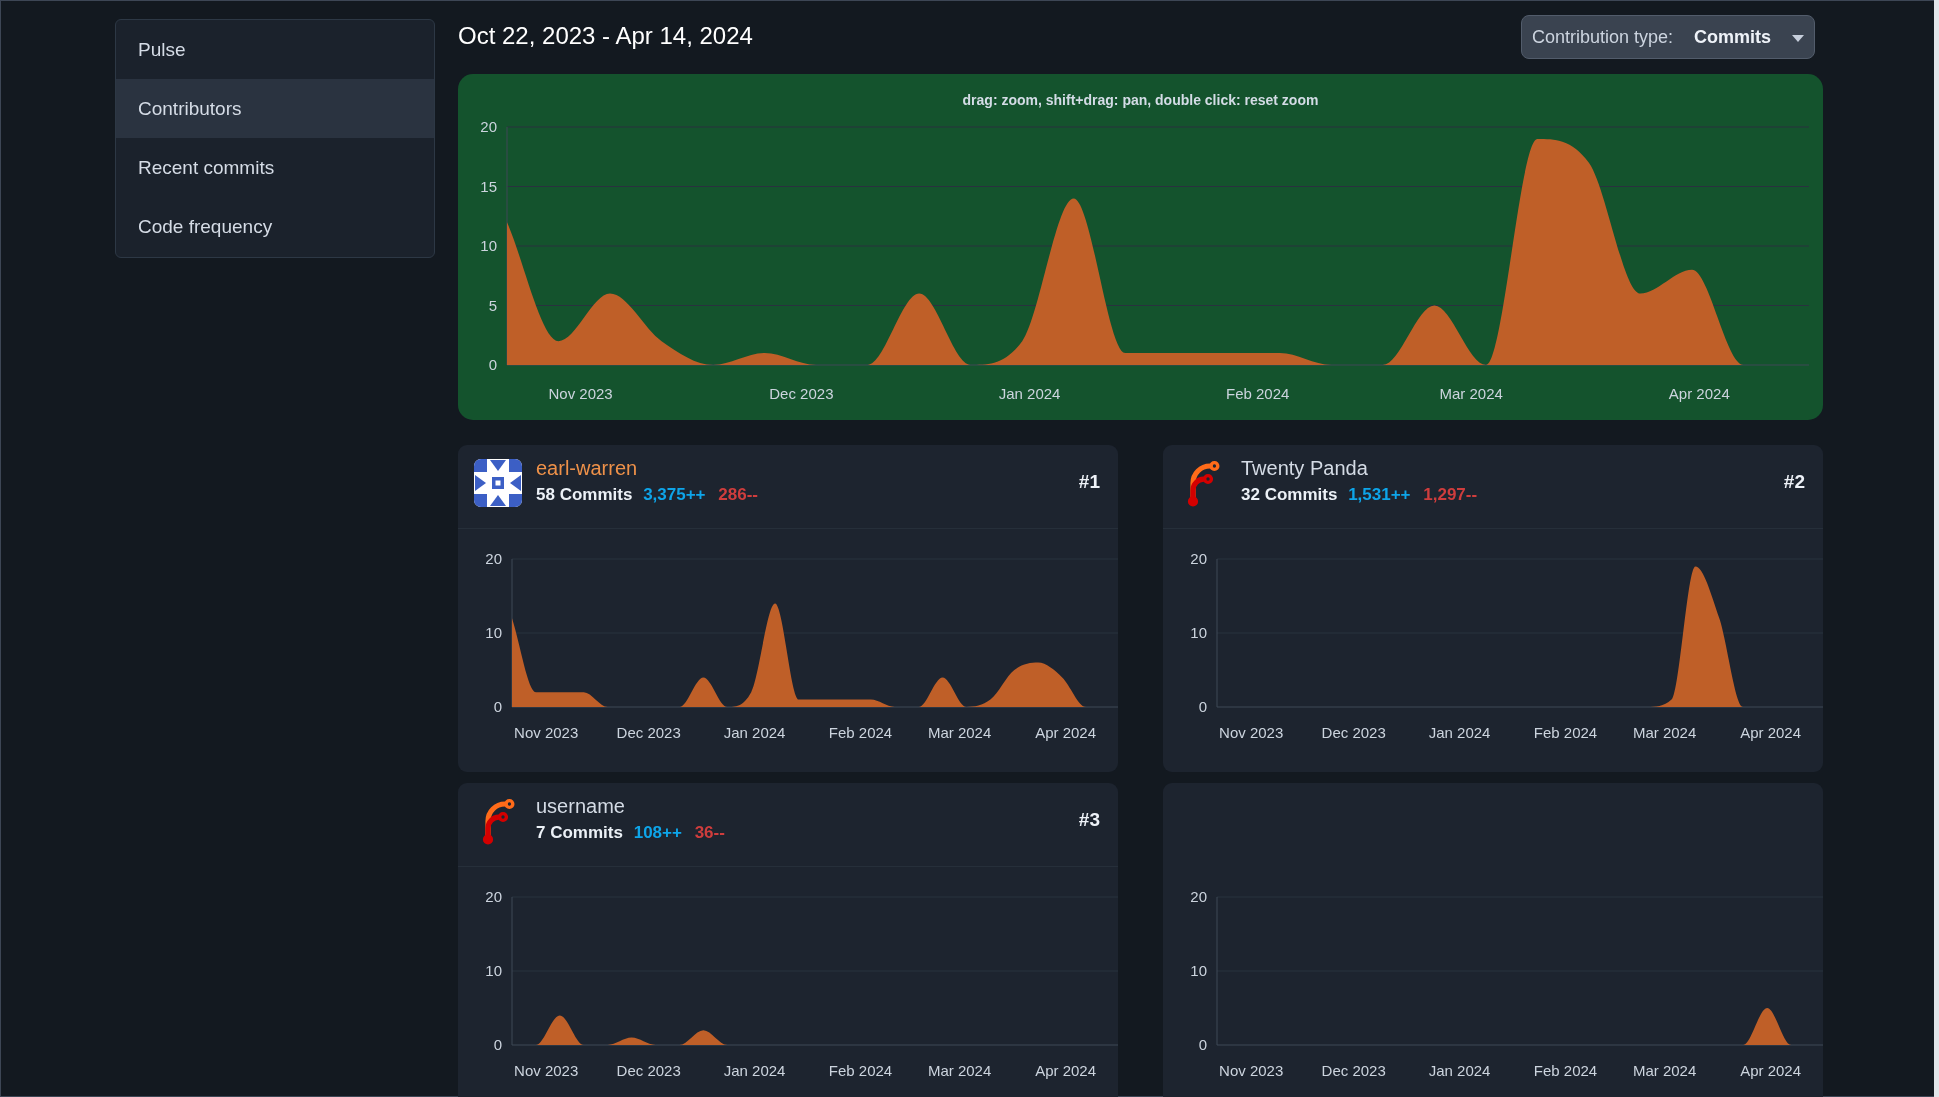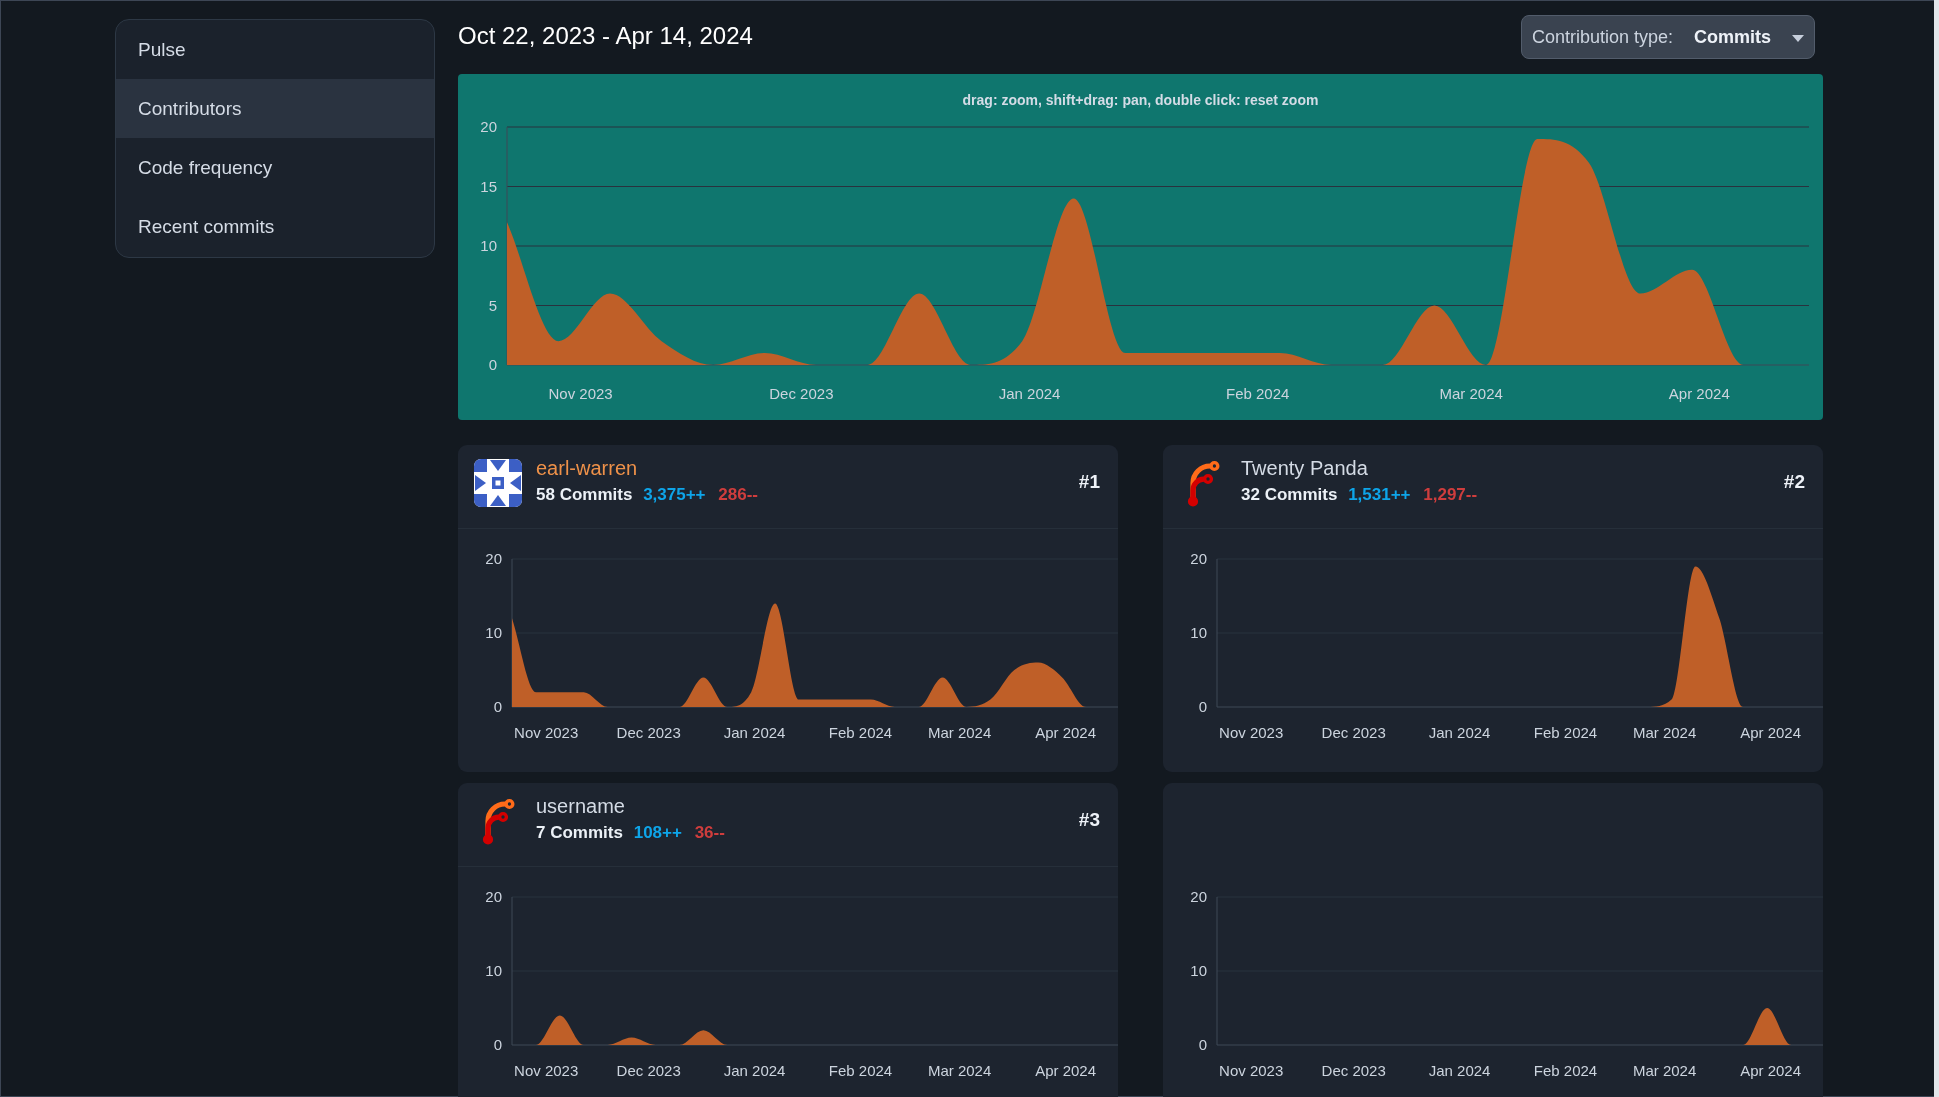--- a/index.html
+++ b/index.html
@@ -10,21 +10,21 @@
     font-family:"Liberation Sans", sans-serif;
     color:#d6dde7;
     box-shadow: inset 0 0 0 1px #3d4655;
   }
   
   .scroll-strip { position:absolute; right:0; top:0; width:5px; height:1097px; background:#e2e6ea; }
 
   
   .side-menu {
     position:absolute; left:115px; top:19px; width:320px; height:239px;
-    background:#1b222c; border:1px solid #2d3845; border-radius:14px; overflow:hidden;
+    background:#1b222c; border:1px solid #2d3845; border-radius:6px; overflow:hidden;
   }
   .side-item {
     height:59px; line-height:59px; padding-left:22px; font-size:19px; color:#d5dce6;
     cursor:pointer;
   }
   .side-item.active { background:#2a3340; }
 
   
   .page-title {
     position:absolute; left:458px; top:22px; font-size:24px; font-weight:400; color:#ffffff;
@@ -37,21 +37,21 @@
   }
   .type-dropdown b { color:#eef2f8; font-weight:700; }
   .caret {
     width:0; height:0; border-left:6px solid transparent; border-right:6px solid transparent;
     border-top:7px solid #c6cedb; margin-top:3px;
   }
 
   
   .main-panel {
     position:absolute; left:458px; top:74px; width:1365px; height:346px;
-    background:#0f766e; border-radius:4px;
+    background:#14532d; border-radius:15px;
   }
   .chart-hint {
     position:absolute; left:0; right:0; top:18px; text-align:center;
     font-size:14px; font-weight:700; color:#d4dce6;
   }
 
   
   .card {
     position:absolute; width:660px; height:327px;
     background:#1d242f; border-radius:9px;
@@ -73,22 +73,22 @@
   svg text { font-family:"Liberation Sans", sans-serif; fill:#ccd4de; font-size:15px; }
 </style>
 </head>
 <body>
 
 <div class="scroll-strip"></div>
 
 <nav class="side-menu">
   <div class="side-item">Pulse</div>
   <div class="side-item active">Contributors</div>
+  <div class="side-item">Recent commits</div>
   <div class="side-item">Code frequency</div>
-  <div class="side-item">Recent commits</div>
 </nav>
 
 <h1 class="page-title">Oct 22, 2023 - Apr 14, 2024</h1>
 
 <div class="type-dropdown">
   <span>Contribution type:</span>
   <b>Commits</b>
   <span class="caret"></span>
 </div>
 

